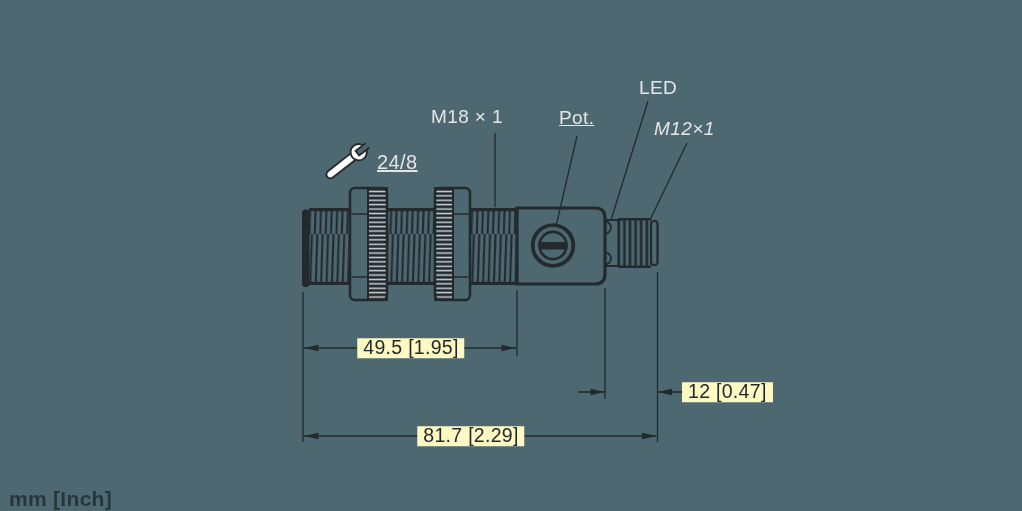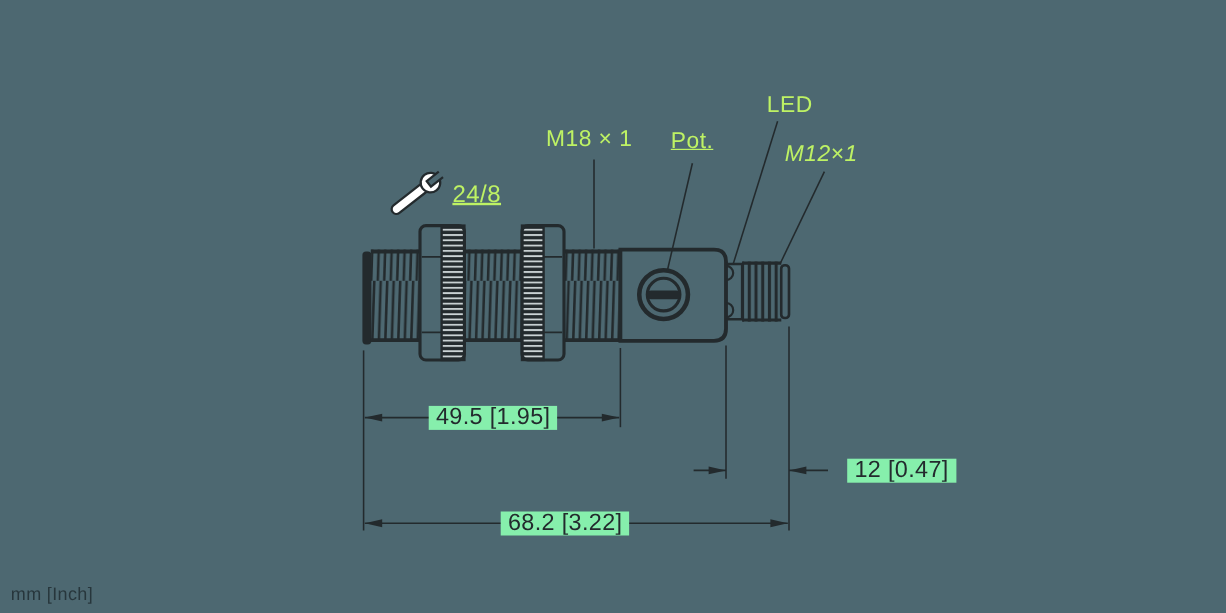--- a/index.html
+++ b/index.html
@@ -1,27 +1,27 @@
 <!DOCTYPE html>
 <html><head>
 <meta charset="utf-8">
 <style>
   html,body{margin:0;padding:0;background:#4d6871;}
   body{width:1022px;height:511px;overflow:hidden;position:relative;
        font-family:"Liberation Sans", sans-serif;}
   .stage{position:absolute;inset:0;}
   svg{position:absolute;left:0;top:0;}
-  .lbl{position:absolute;color:#bef264;font-size:19px;letter-spacing:0.4px;
+  .lbl{position:absolute;color:#e5e5e5;font-size:19px;letter-spacing:0.4px;
        white-space:nowrap;line-height:1;}
   .dim{position:absolute;color:#232a2d;font-size:19.5px;letter-spacing:0.3px;
-       white-space:nowrap;line-height:1;background:#86efac;padding:0 6px;}
+       white-space:nowrap;line-height:1;background:#fef9c3;padding:0 6px;}
   .dim.center{transform:translate(-50%,-50%);}
   .dim.vcenter{transform:translateY(-50%);}
-  .units{position:absolute;color:rgba(5,10,12,0.52);font-size:15px;
-         letter-spacing:0.3px;white-space:nowrap;line-height:1;}
+  .units{position:absolute;color:rgba(5,10,12,0.52);font-size:21px;
+         letter-spacing:0.3px;white-space:nowrap;line-height:1;font-weight:bold;}
 </style>
 </head>
 <body>
 
 <div class="stage">
 
   <svg width="1022" height="511" viewBox="0 0 1022 511">
     <defs>
       <pattern id="p-thread" width="5.4" height="78" patternUnits="userSpaceOnUse">
         <path d="M4.1,0 L1.6,78" stroke="#232a2d" stroke-width="2.1" fill="none"></path>
@@ -112,24 +112,24 @@
       <path d="M304,436 H656.5" stroke="#232a2d" stroke-width="1.3" fill="none"></path>
       <polygon points="304,436 318.5,432.7 318.5,439.3" fill="#232a2d"></polygon>
       <polygon points="656.5,436 642,432.7 642,439.3" fill="#232a2d"></polygon>
 
       <path d="M578,392 H605 M657.5,392 H690" stroke="#232a2d" stroke-width="1.3" fill="none"></path>
       <polygon points="605,392 590.5,388.7 590.5,395.3" fill="#232a2d"></polygon>
       <polygon points="657.5,392 672,388.7 672,395.3" fill="#232a2d"></polygon>
     </g>
   </svg>
 
-  <div class="lbl" style="left:455px;top:107px;text-align:center;">M18 × 1</div>
+  <div class="lbl" style="left:431px;top:107px;text-align:center;">M18 × 1</div>
   <div class="lbl" style="left:559px;top:108px;text-decoration:underline;">Pot.</div>
   <div class="lbl" style="left:639px;top:78px;">LED</div>
   <div class="lbl" style="left:654px;top:119px;font-style:italic;">M12×1</div>
   <div class="lbl" style="left:377px;top:152px;font-size:20px;text-decoration:underline;">24/8</div>
 
   <div class="dim center" style="left:411px;top:348px;">49.5 [1.95]</div>
-  <div class="dim center" style="left:471px;top:436px;">68.2 [3.22]</div>
-  <div class="dim vcenter" style="left:706px;top:392px;">12 [0.47]</div>
+  <div class="dim center" style="left:471px;top:436px;">81.7 [2.29]</div>
+  <div class="dim vcenter" style="left:682px;top:392px;">12 [0.47]</div>
 
   <div class="units" style="left:9px;top:488px;">mm [Inch]</div>
 </div>
 
 </body></html>

